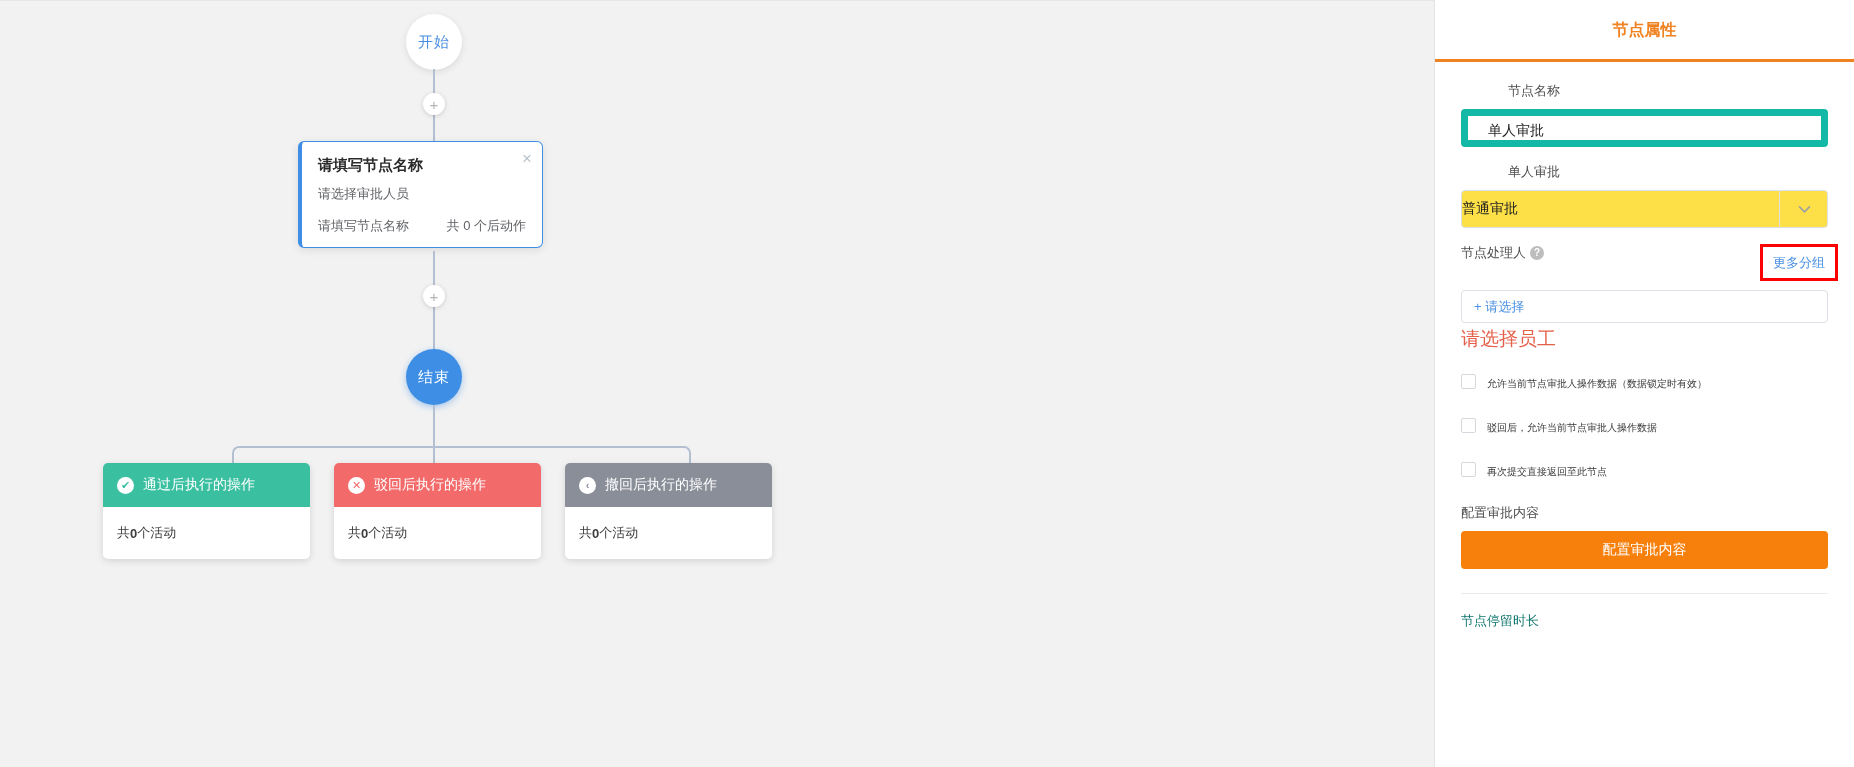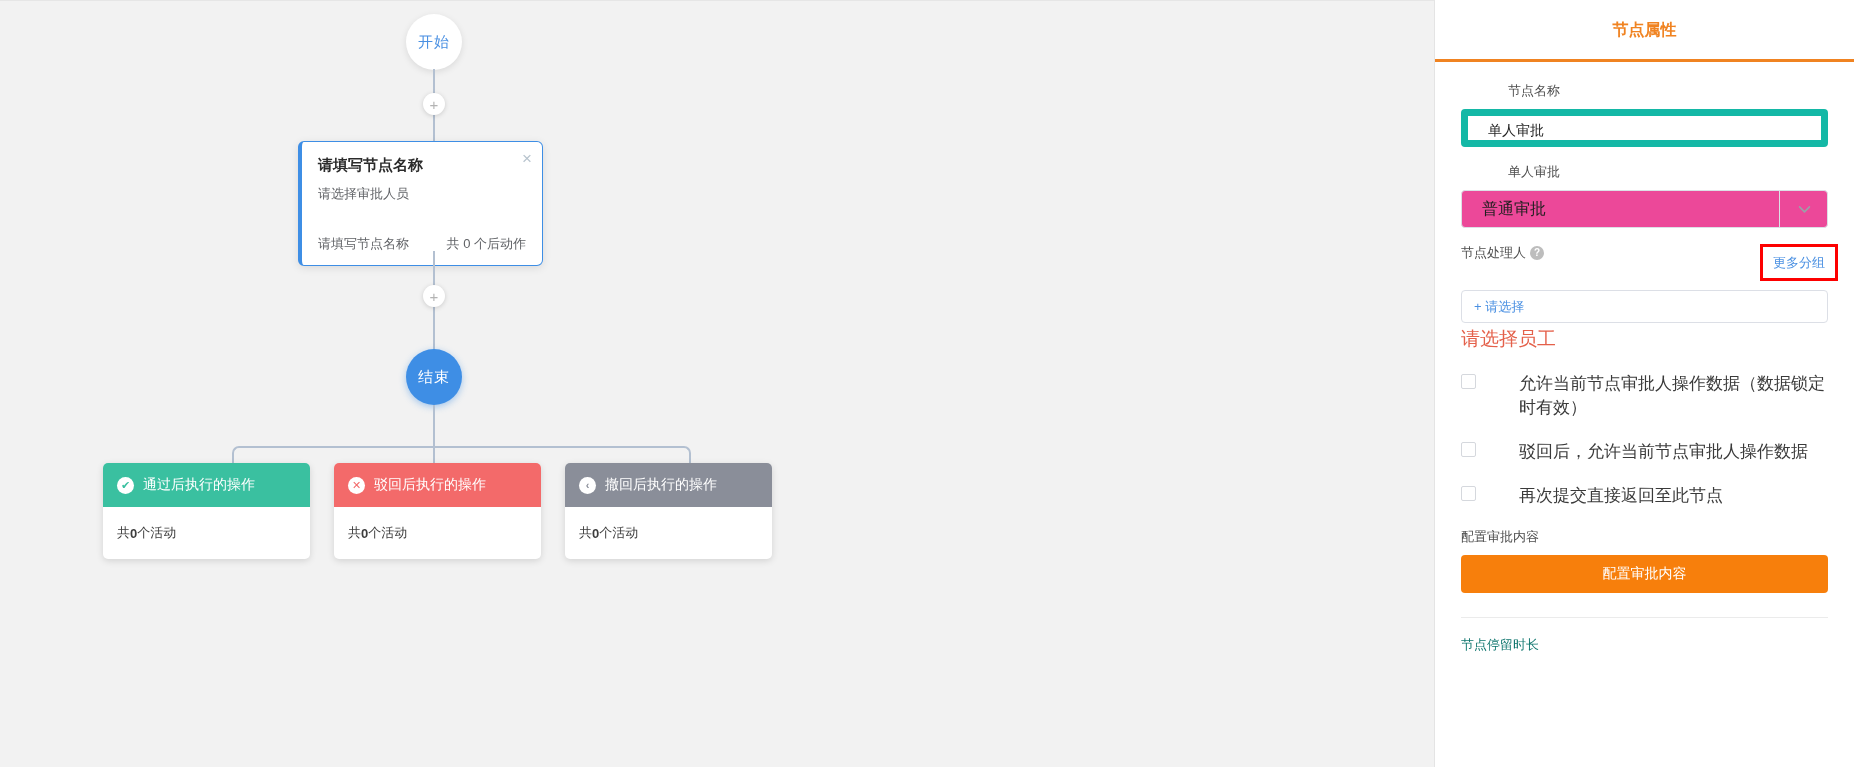--- a/index.html
+++ b/index.html
@@ -71,21 +71,21 @@
     border-left: 4px solid #3e8ee5;
     border-radius: 6px;
     box-shadow: 0 2px 9px rgba(0,0,0,.10);
     padding: 14px 16px 12px 16px;
   }
   .node-card .title {
     font-size: 15px; font-weight: bold; color: #2b2b2b;
     margin-bottom: 10px;
   }
   .node-card .sub {
-    font-size: 13px; color: #606266; margin-bottom: 32px;
+    font-size: 13px; color: #606266; margin-bottom: 14px;
   }
   .node-card .foot {
     display: flex; justify-content: space-between;
     font-size: 13px; color: #606266;
   }
   .node-card .close {
     position: absolute; right: 10px; top: 8px;
     font-size: 17px; color: #b8c4ce; cursor: pointer;
     line-height: 1;
   }
@@ -163,23 +163,23 @@
     padding: 0 20px; font-size: 14px; color: #1f1f1f;
     display: flex; align-items: flex-end;
     background: #fff;
   }
   .field { margin-bottom: 16px; }
 
   .select-box {
     width: 100%; height: 38px;
     border: 1px solid #dcdfe6; border-radius: 4px;
     display: flex; align-items: center;
-    font-size: 16px; color: #1f1f1f;
-    padding-left: 20px; position: relative; cursor: pointer;
-    background: #ec4899;
+    font-size: 14px; color: #1f1f1f;
+    padding-left: 0; position: relative; cursor: pointer;
+    background: #fde047;
   }
   .select-div {
     position: absolute; right: 47px; top: 0; bottom: 0;
     width: 1px; background: #dcdfe6;
   }
   .chev {
     position: absolute; right: 14px; top: 50%;
     transform: translateY(-50%);
     width: 17px; height: 17px;
   }
@@ -221,21 +221,21 @@
   .cb-row {
     display: flex; align-items: flex-start; gap: 11px;
     margin-top: 20px;
   }
   .cb {
     width: 15px; height: 15px; flex: 0 0 15px;
     border: 1px solid #d5d8dd; border-radius: 2px;
     background: #fff; margin-top: 2px; cursor: pointer;
   }
   .cb-lbl {
-    font-size: 17px; color: #3a3a3a; line-height: 24px; margin-left: 32px;
+    font-size: 10px; color: #3a3a3a; line-height: 24px;
   }
 
   .section-label {
     font-size: 13px; color: #4d4d4d;
     margin-top: 20px; margin-bottom: 9px;
   }
   .orange-btn {
     width: 100%; height: 38px;
     background: #f77f0c; color: #ffffff;
     border: none; border-radius: 4px;

